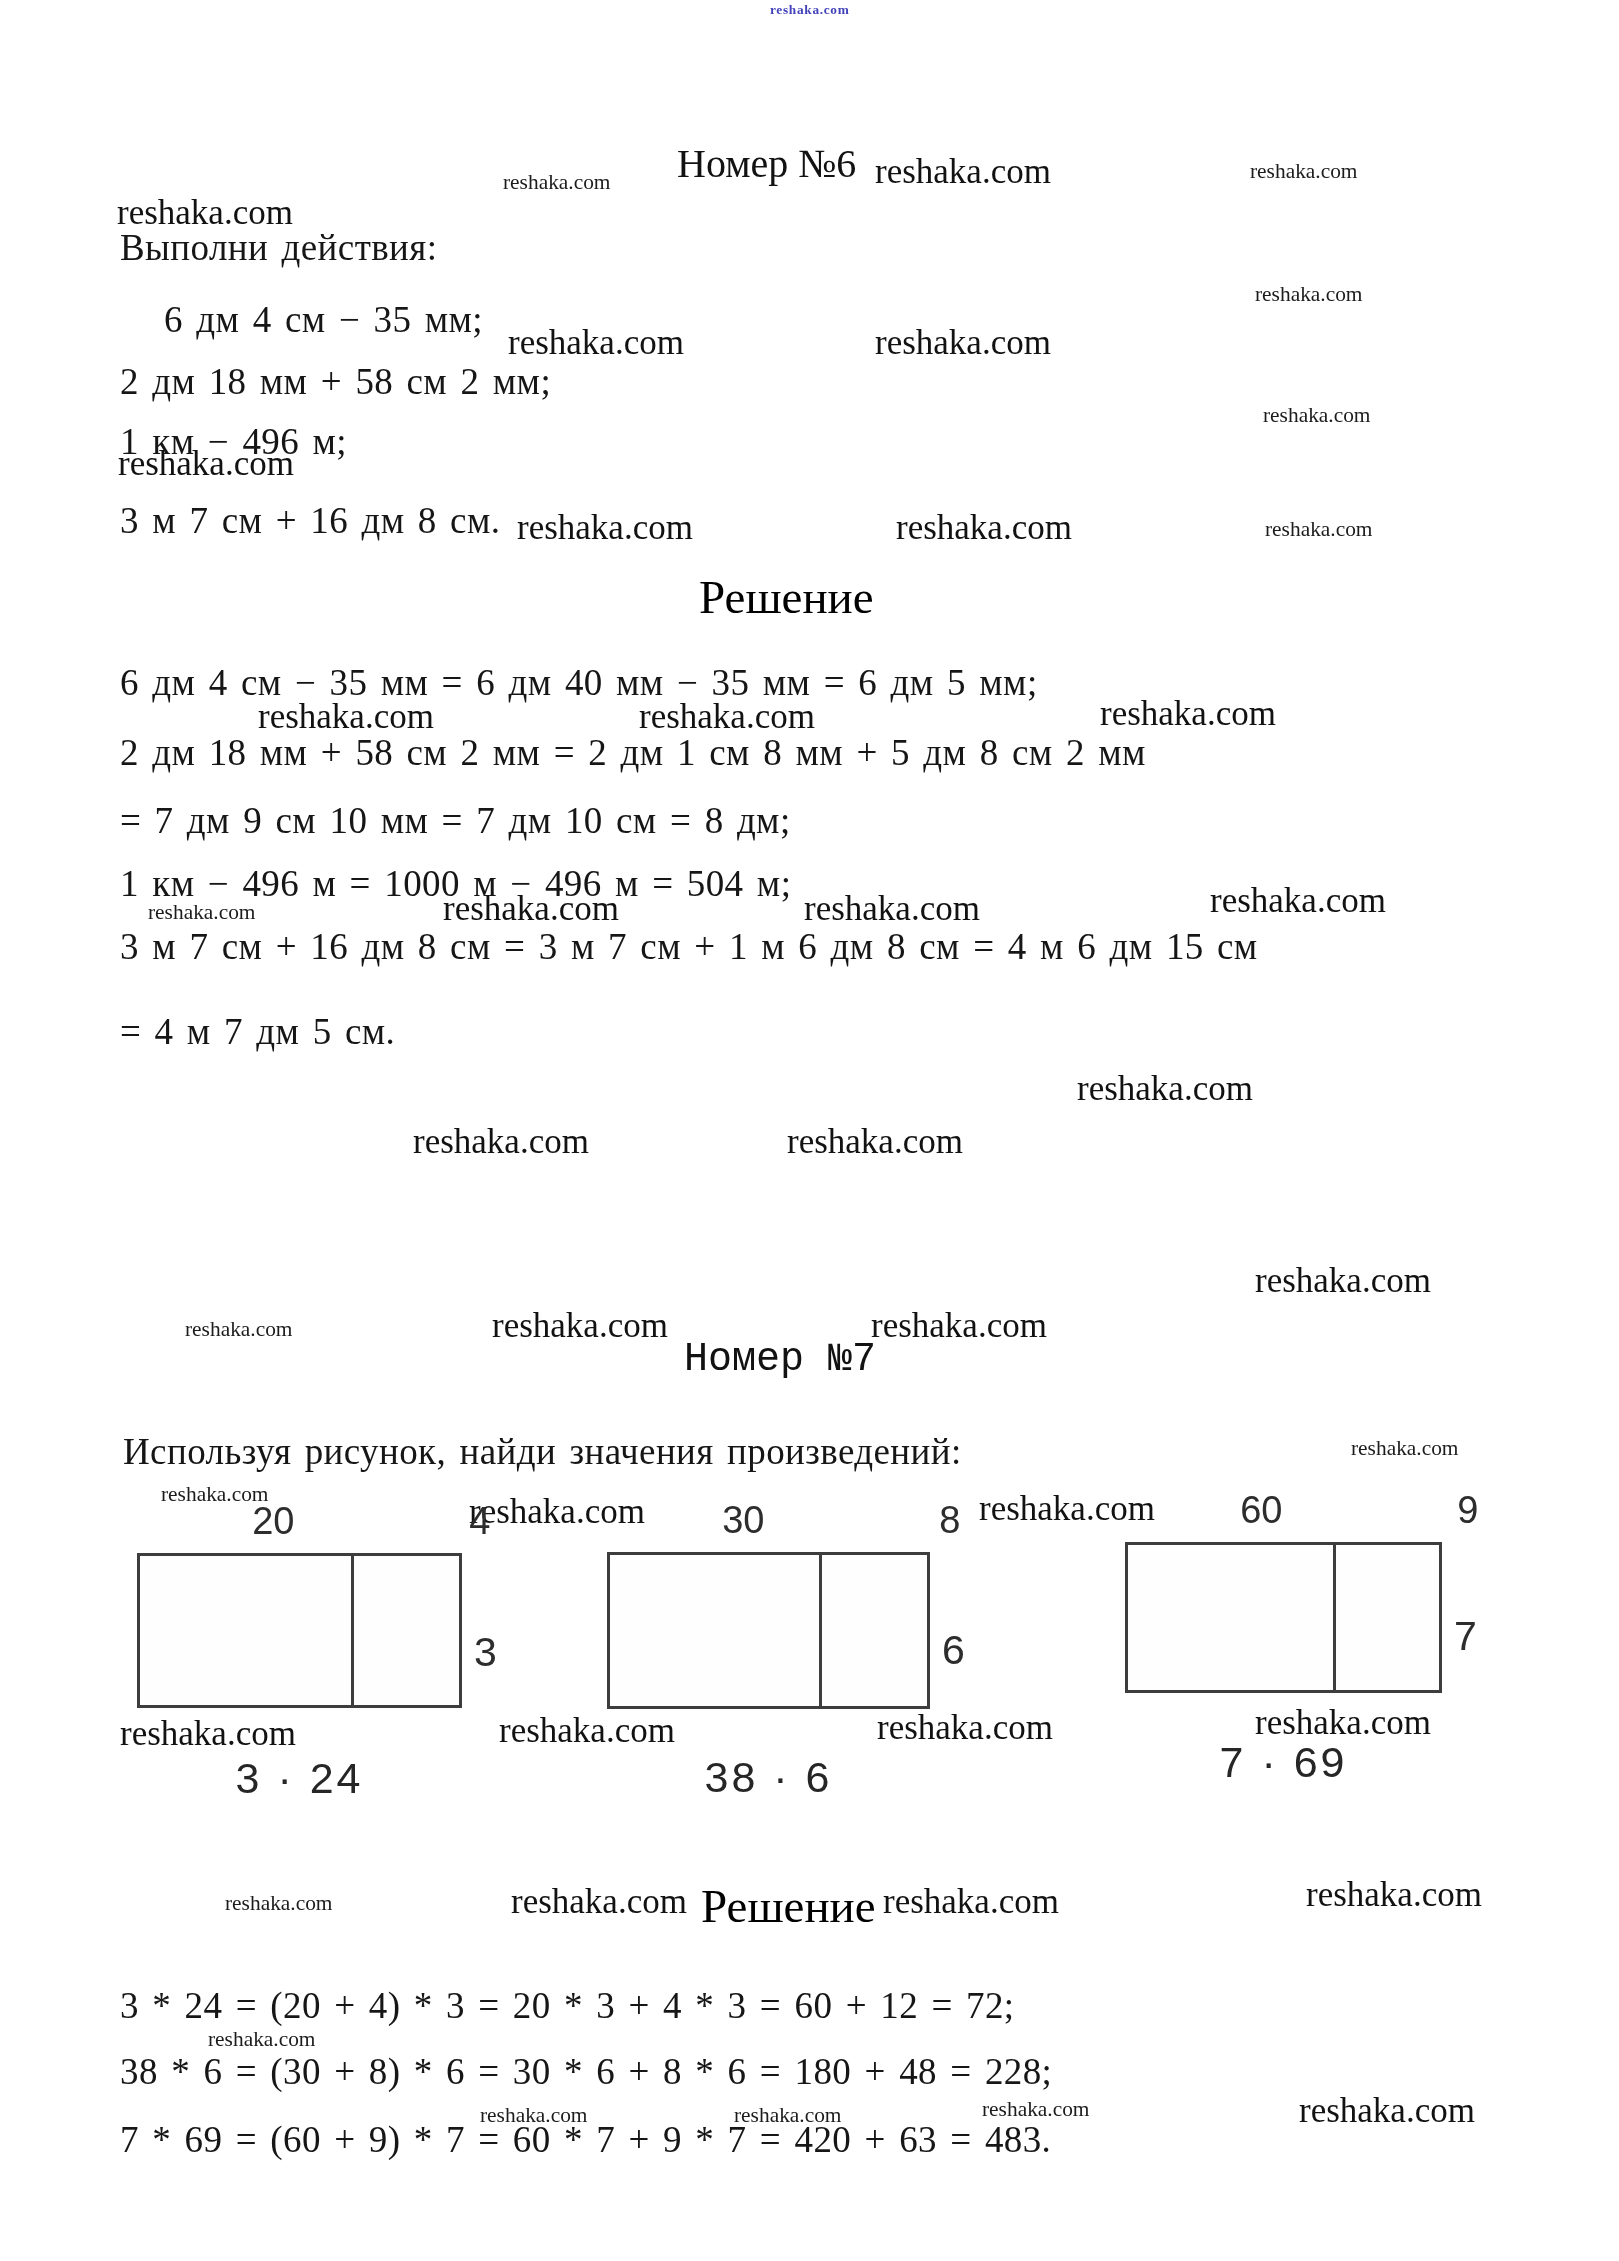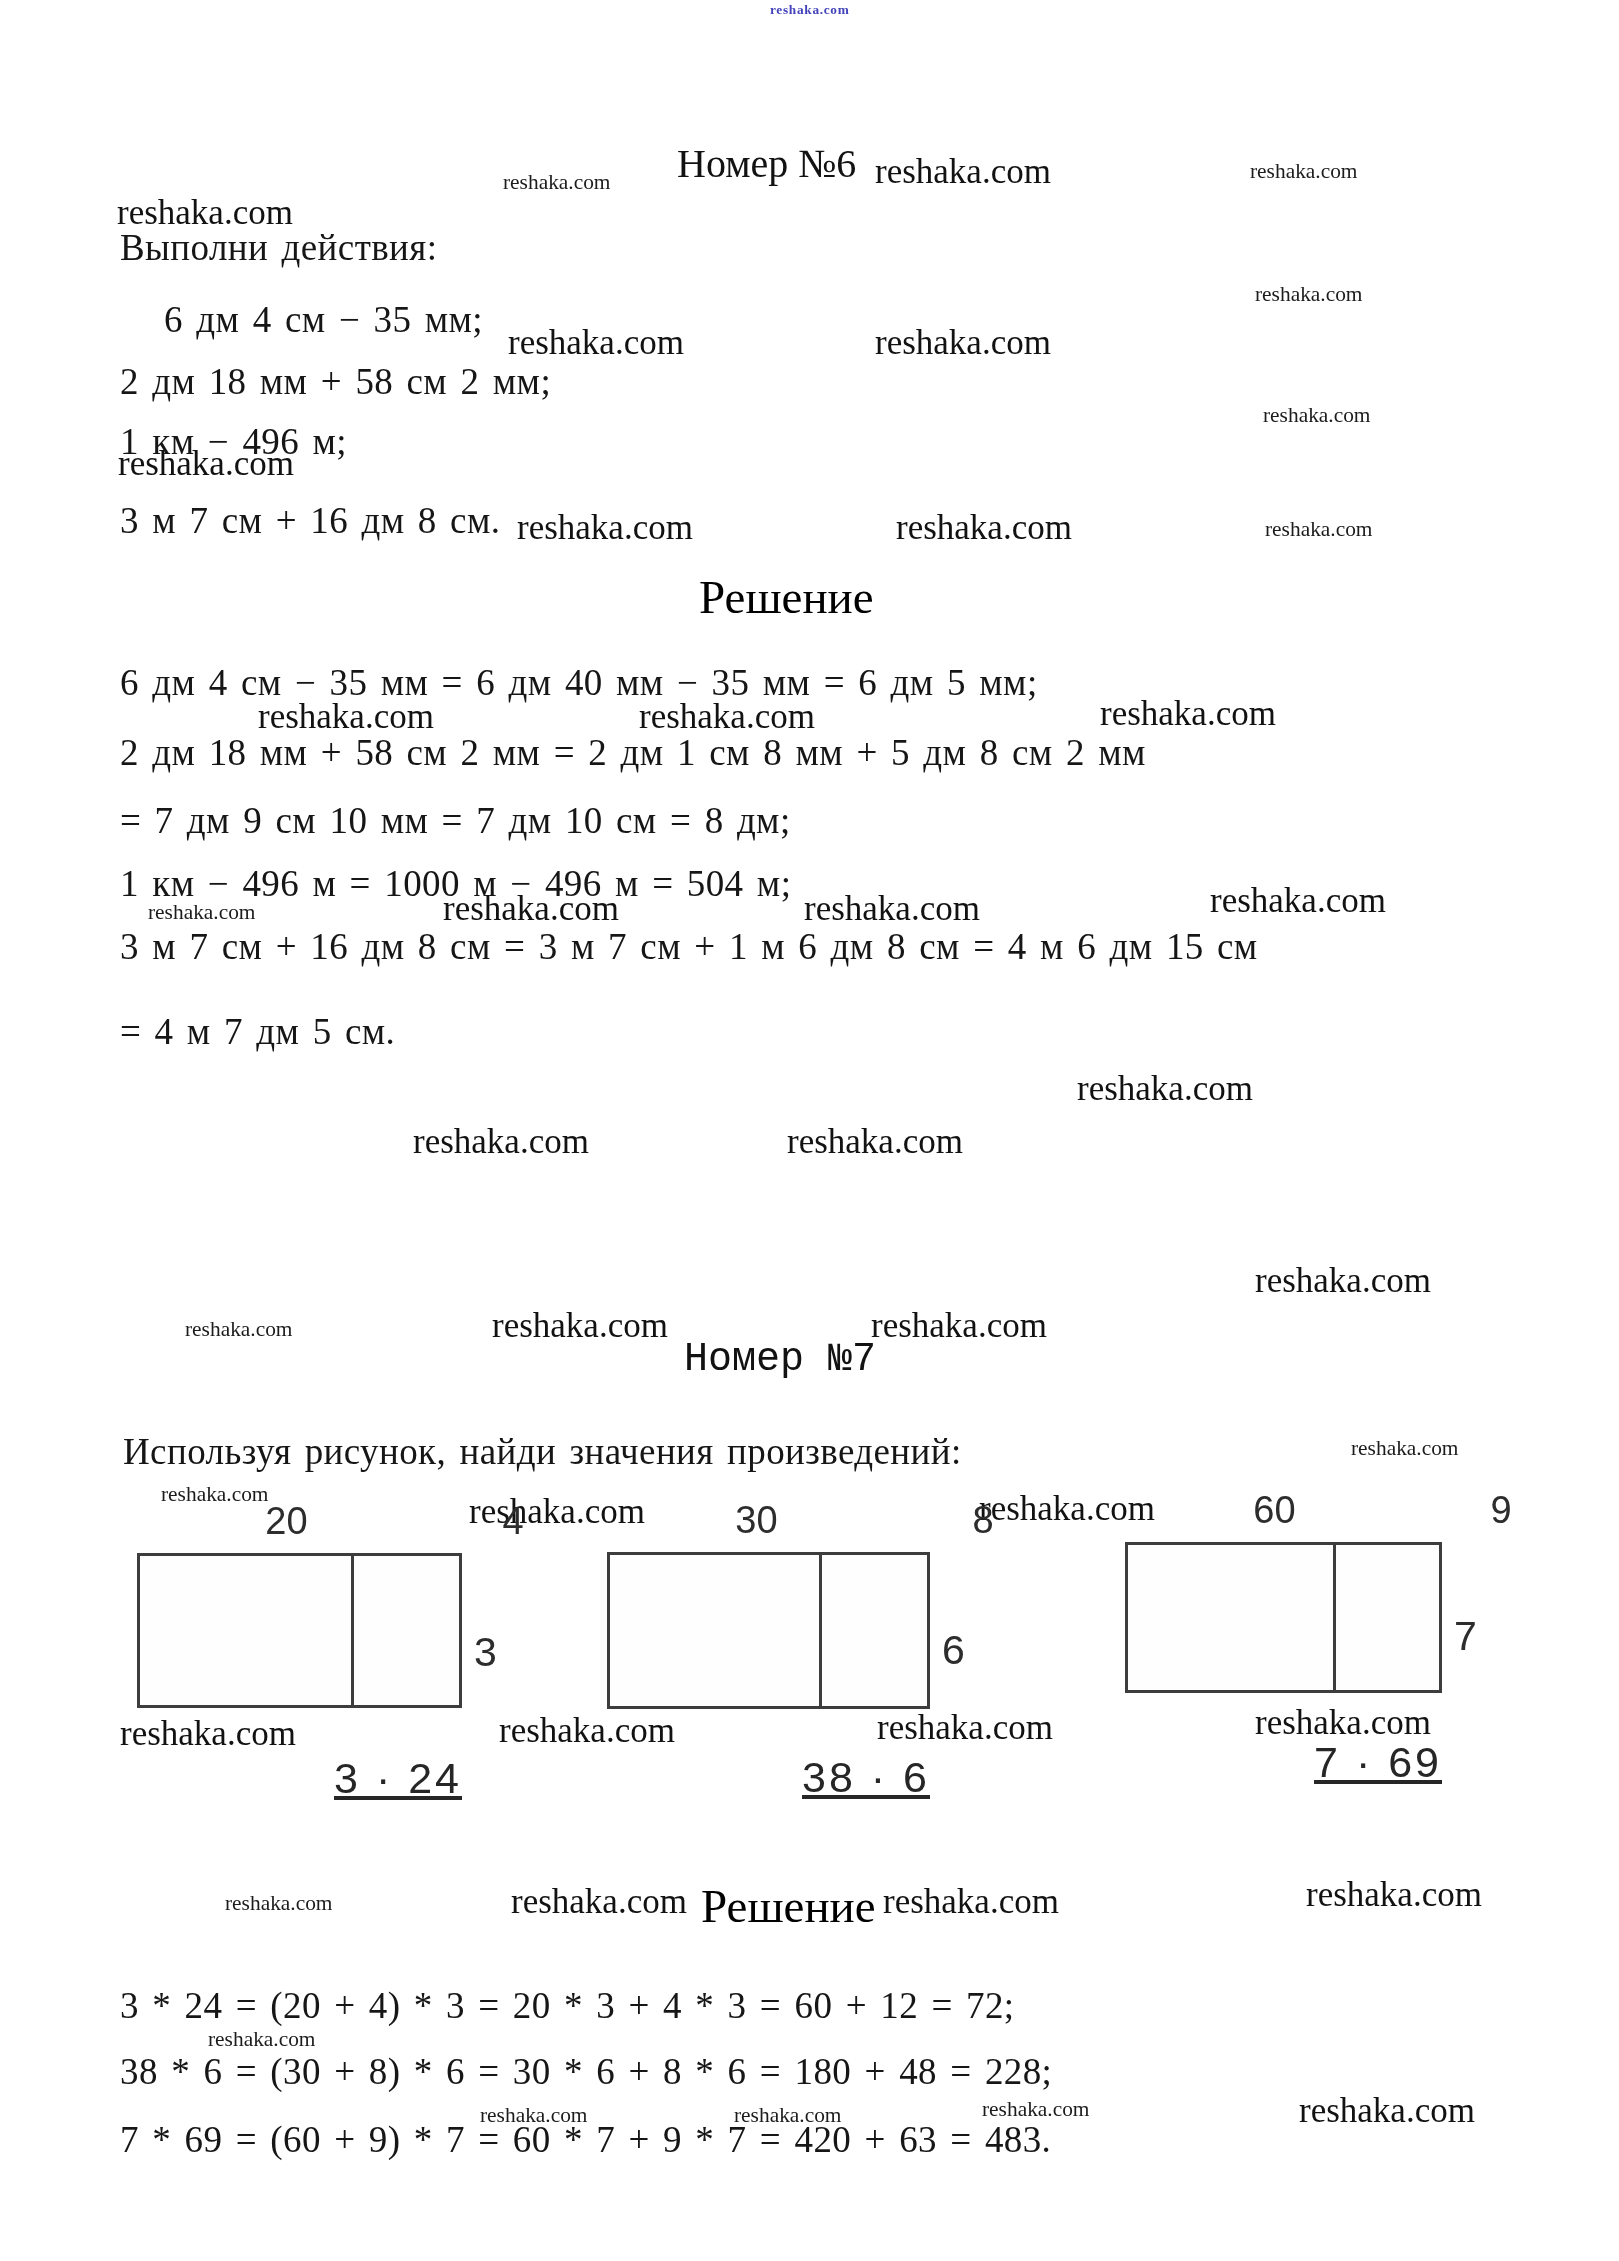--- a/index.html
+++ b/index.html
@@ -37,21 +37,21 @@
     white-space: nowrap;
     color: #121212;
   }
   .subtitle {
     position: absolute;
     font-size: 47px;
     white-space: nowrap;
     color: #000000;
   }
   
-  .diagram { position: absolute; padding-left: 40px; }
+  .diagram { position: absolute; }
   .diagram .rect {
     position: absolute;
     top: 53px; left: 0;
     border: 3px solid #3d3d3d;
     background: #fefefe;
   }
   .diagram .divider {
     position: absolute;
     top: 0; bottom: 0;
     left: 66%;
@@ -69,23 +69,22 @@
   .diagram .tens { top: 0; left: 0; width: 66%; }
   .diagram .ones { top: 0; left: 66%; width: 34%; }
   .diagram .mult { font-size: 41px; }
   .diagram .product {
     position: absolute;
     left: 0;
     font-family: "Liberation Sans", sans-serif;
     font-size: 43px;
     letter-spacing: 3px;
     color: #262626;
-    text-align: right;
-    white-space: nowrap;
-    text-decoration: underline;
+    text-align: center;
+    white-space: nowrap;
   }
   
   #d0 { left: 137px;  top: 1500px; width: 413px; height: 310px; }
   #d0 .rect { width: 319px; height: 149px; }
   #d0 .mult { left: 337px; top: 129px; }
   #d0 .product { top: 254px; width: 325px; }
   #d1 { left: 607px;  top: 1499px; width: 413px; height: 310px; }
   #d1 .rect { width: 317px; height: 151px; }
   #d1 .mult { left: 335px; top: 128px; }
   #d1 .product { top: 254px; width: 323px; }

